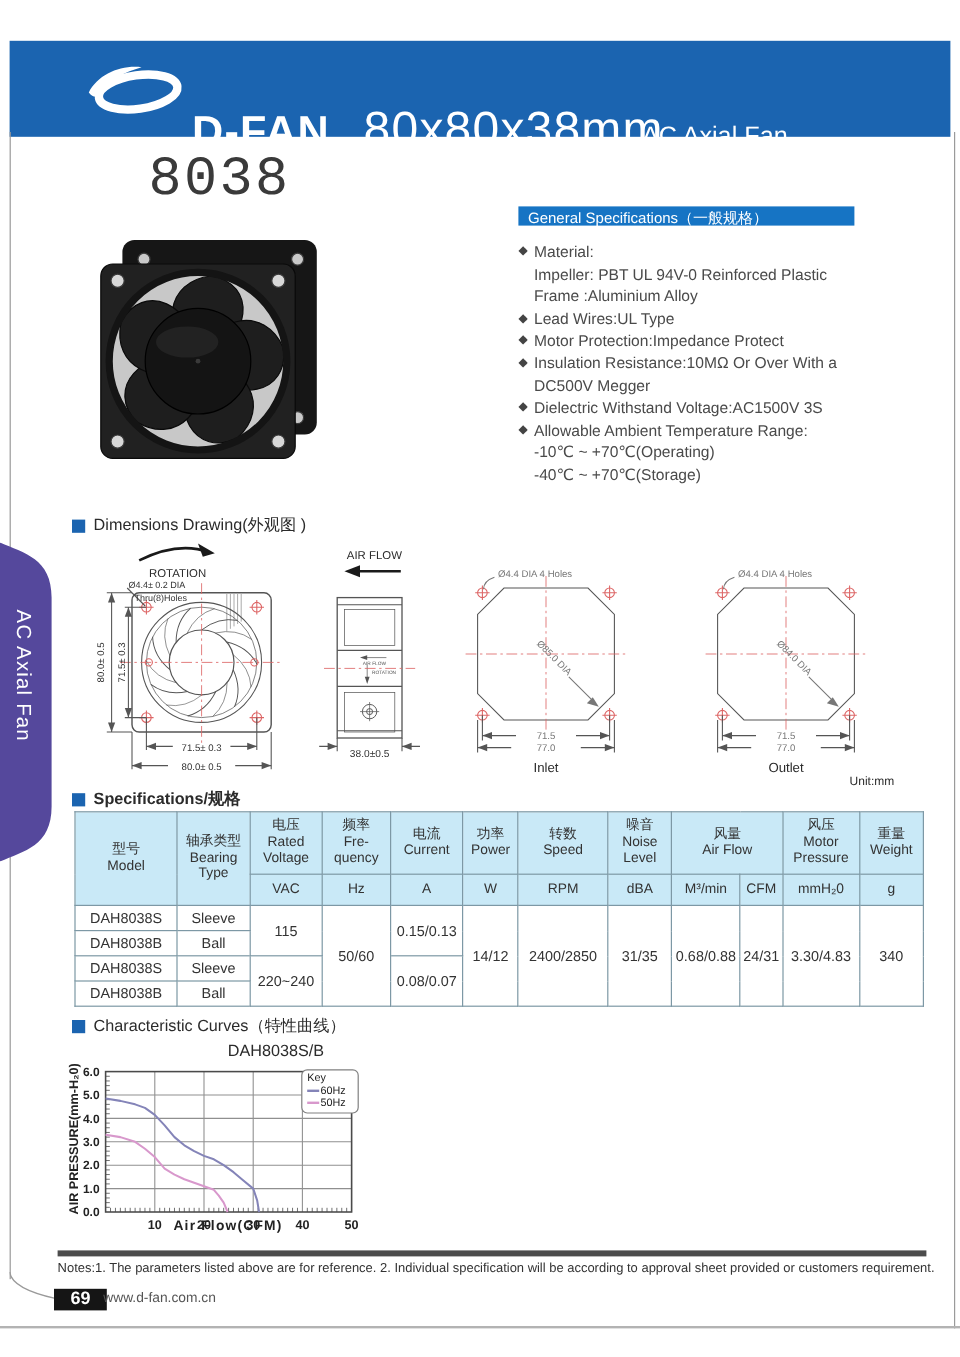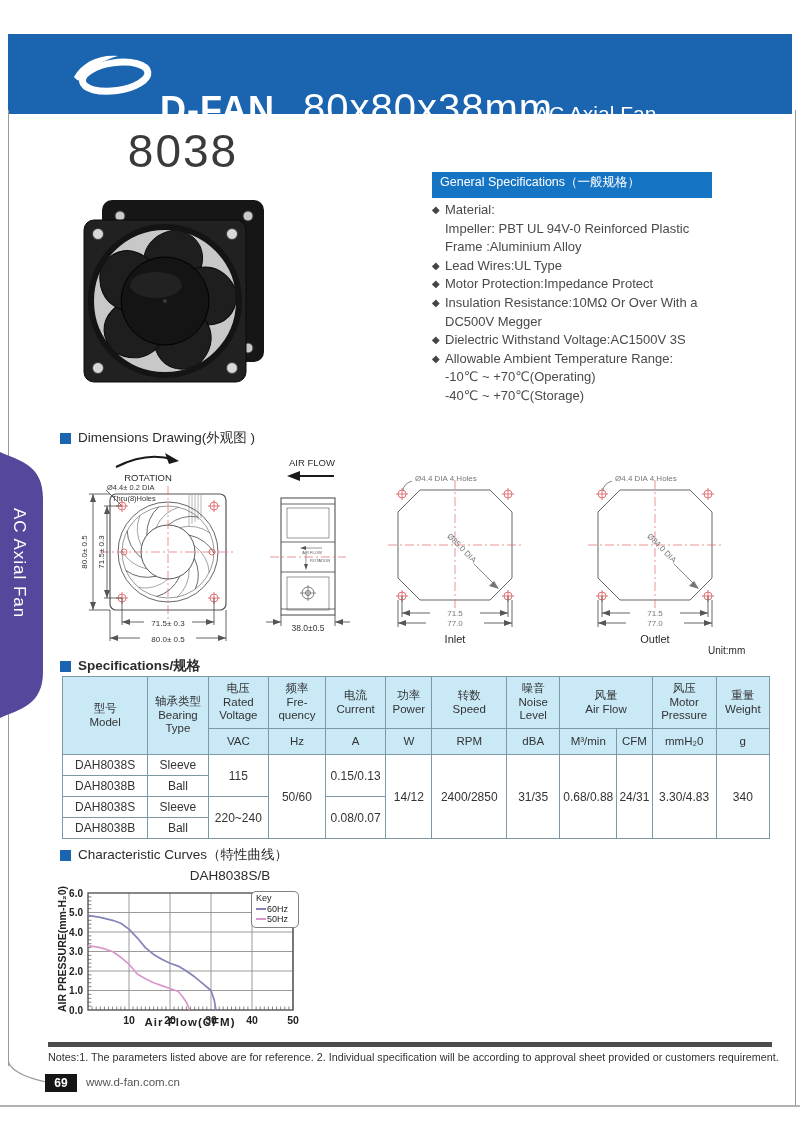--- a/index.html
+++ b/index.html
@@ -11,23 +11,23 @@
   .brand-name{left:152px;top:55px;color:#fff;font-size:36px;font-weight:bold;letter-spacing:1px;}
   .size-text{left:295px;top:52px;color:#fff;font-size:40px;font-weight:400;letter-spacing:1px;}
   .type-text{left:527px;top:68px;color:#fff;font-size:21px;font-weight:500;}
   
   .tab-label{left:9px;top:508px;writing-mode:vertical-rl;color:#fff;font-size:17px;letter-spacing:1px;}
   
   .left-border{left:8px;top:110px;width:1px;height:956px;background:#9a9a9a;}
   .right-border{left:795px;top:110px;width:1px;height:997px;background:#9a9a9a;}
   
   .model-title{left:103px;top:124px;width:160px;text-align:center;font-size:46px;font-weight:500;
-               color:#3a3a3a;letter-spacing:2px;}
-  
-  .gs-titlebar{left:432px;top:172px;width:272px;height:26px;background:#1674c4;color:#fff;
+               color:#3a3a3a;letter-spacing:2px;font-family:Liberation Mono, monospace;}
+  
+  .gs-titlebar{left:432px;top:172px;width:272px;height:16px;background:#1674c4;color:#fff;
                font-size:12.5px;font-weight:500;line-height:21px;padding-left:8px;}
   .gs-list{left:432px;top:201px;width:350px;}
   .gs-line{display:flex;font-size:13px;color:#4a4a4a;line-height:18.6px;}
   .gs-line .blt{width:13px;flex:none;font-size:10px;color:#444;}
   
   .sec-head{display:flex;align-items:center;font-size:13.5px;font-weight:500;color:#2b2b2b;}
   .sec-head .sq{width:11px;height:11px;background:#1b64b0;margin-right:7px;flex:none;}
   
   .spec-table-wrap{left:62px;top:676px;width:708px;}
   table.spec{border-collapse:collapse;width:100%;table-layout:fixed;}
@@ -43,22 +43,22 @@
         font-size:10.5px;font-weight:600;color:#222;}
   .xlab{left:100px;top:1016px;width:180px;text-align:center;font-size:11.5px;
         font-weight:700;color:#222;letter-spacing:1px;}
   .key-box{left:251px;top:891px;width:40px;border:1.5px solid #808080;border-radius:5px;
            background:#fff;padding:1px 2px 2px 4px;font-size:9px;color:#222;line-height:10.5px;}
   .key-row{display:flex;align-items:center;white-space:nowrap;}
   .legend-swatch{display:inline-block;width:10px;height:2px;margin-right:1px;flex:none;}
   
   .dark-bar{left:48px;top:1042px;width:724px;height:5px;background:#4c4c4c;}
   .notes{left:48px;top:1051px;width:740px;font-size:10.8px;color:#333;}
-  .page-num{left:45px;top:1074px;width:32px;height:18px;background:#151515;color:#fff;
-            font-size:12px;font-weight:bold;text-align:center;line-height:18px;}
+  .page-num{left:45px;top:1074px;width:44px;height:18px;background:#151515;color:#fff;
+            font-size:15px;font-weight:bold;text-align:center;line-height:18px;}
   .site-url{left:86px;top:1076px;font-size:11.5px;color:#555;}
   .footer-line{left:0;top:1105px;width:800px;height:2px;background:#b3b3b3;}
   svg text{font-family:"Liberation Sans","DejaVu Sans",sans-serif;}
 </style>
 </head>
 <body>
 
 <div class="page">
 
   <div class="abs header">

